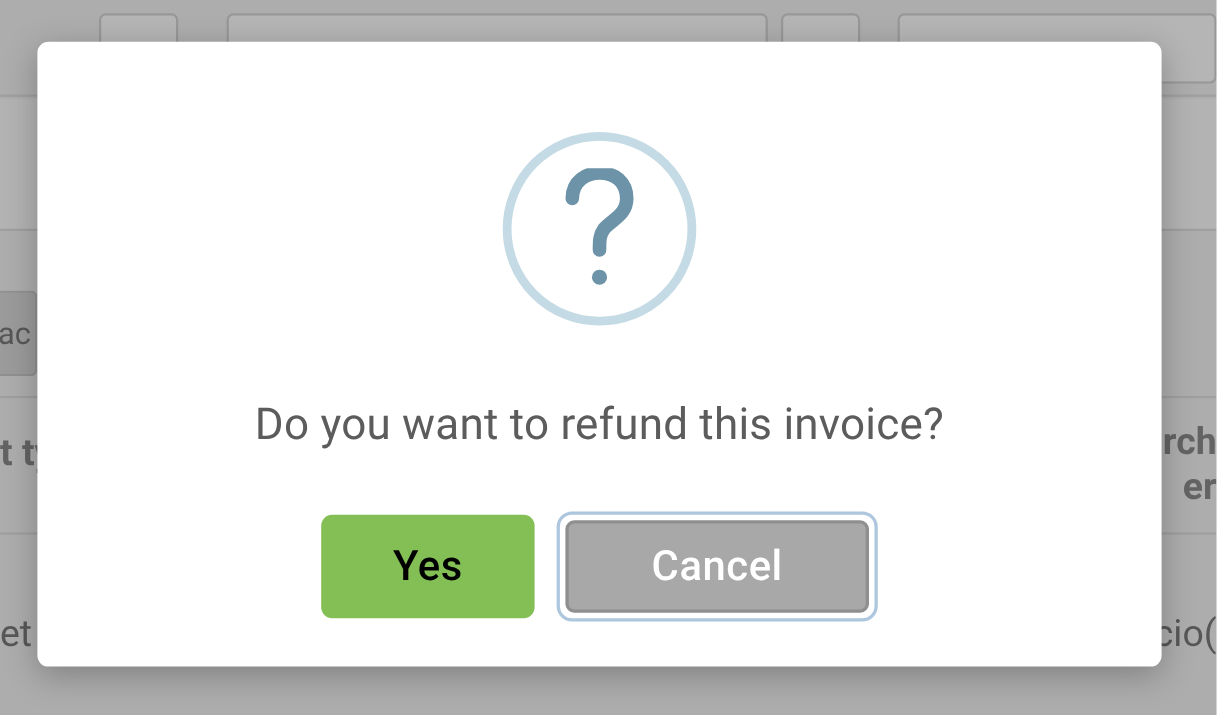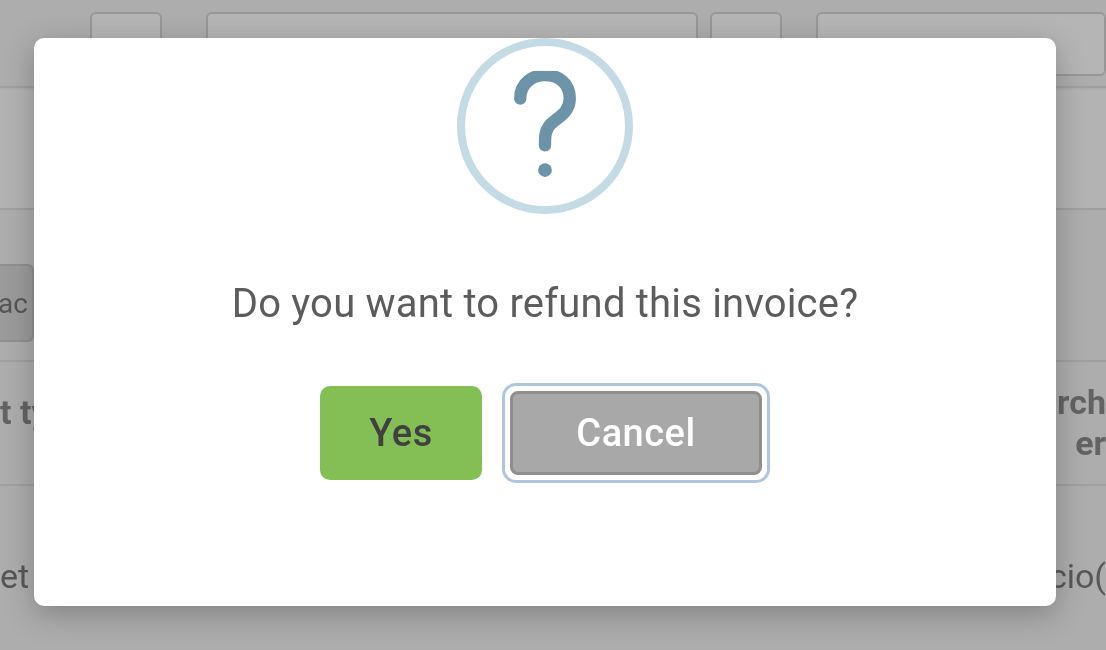--- a/index.html
+++ b/index.html
@@ -88,20 +88,21 @@
     left: 34px;
     top: 38px;
     width: 1022px;
     height: 568px;
     background: #fff;
     border-radius: 10px;
     box-shadow: 0 8px 30px rgba(0,0,0,0.25);
     display: flex;
     flex-direction: column;
     align-items: center;
+    padding-top: 82px;
   }
 
   .q-circle {
     width: 176px;
     height: 176px;
     border: 8px solid #c4dae5;
     border-radius: 50%;
     display: flex;
     align-items: center;
     justify-content: center;
@@ -133,31 +134,31 @@
     letter-spacing: 0.5px;
     display: flex;
     align-items: center;
     justify-content: center;
     cursor: pointer;
     user-select: none;
     border: none;
     font-family: inherit;
   }
   .btn-yes {
-    width: 162px;
+    width: 194px;
     background: #84bf56;
-    color: #404040;
+    color: #000000;
   }
   .btn-cancel-wrap {
     padding: 5px;
     border: 3px solid #aec7de;
     border-radius: 14px;
   }
   .btn-cancel {
-    width: 252px;
+    width: 276px;
     height: 84px;
     background: #a8a8a8;
     color: #fff;
     border: 3px solid #8f8f8f;
     border-radius: 8px;
   }
 </style>
 </head>
 <body>
 

